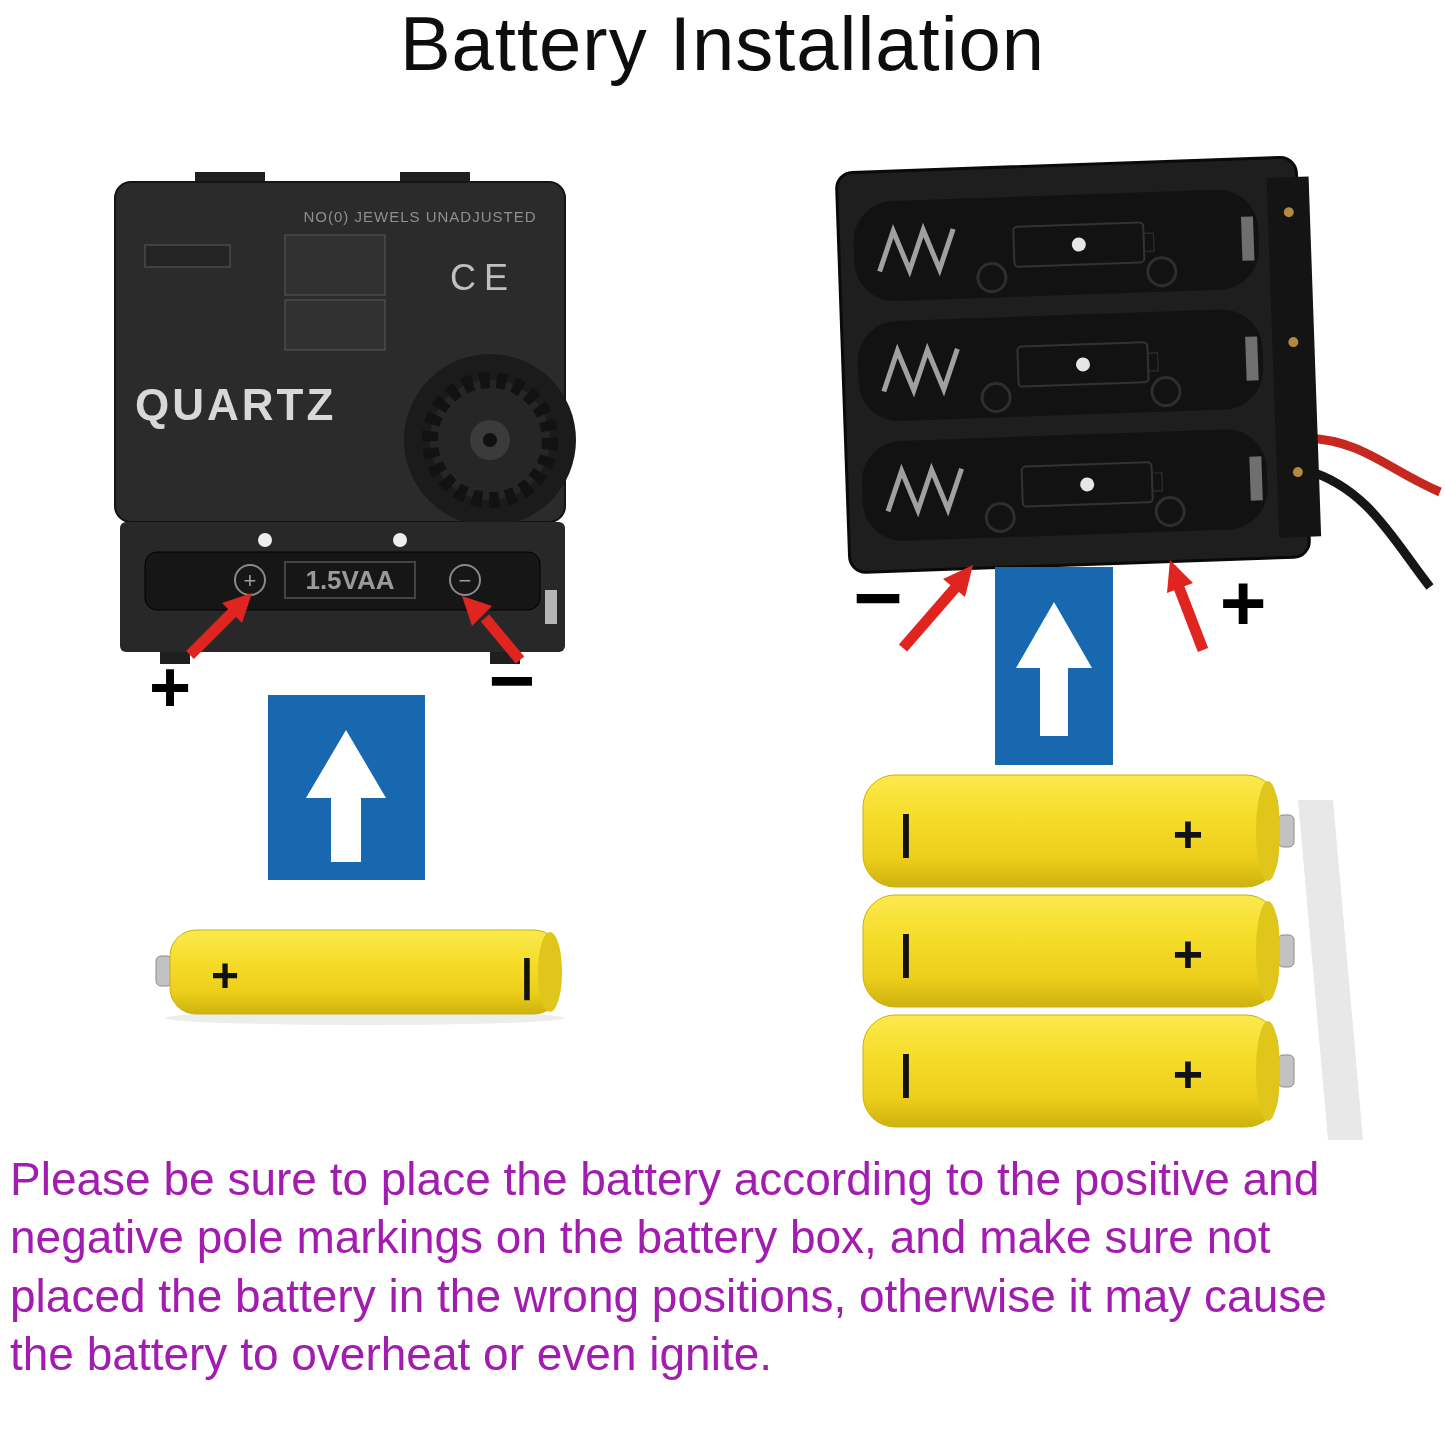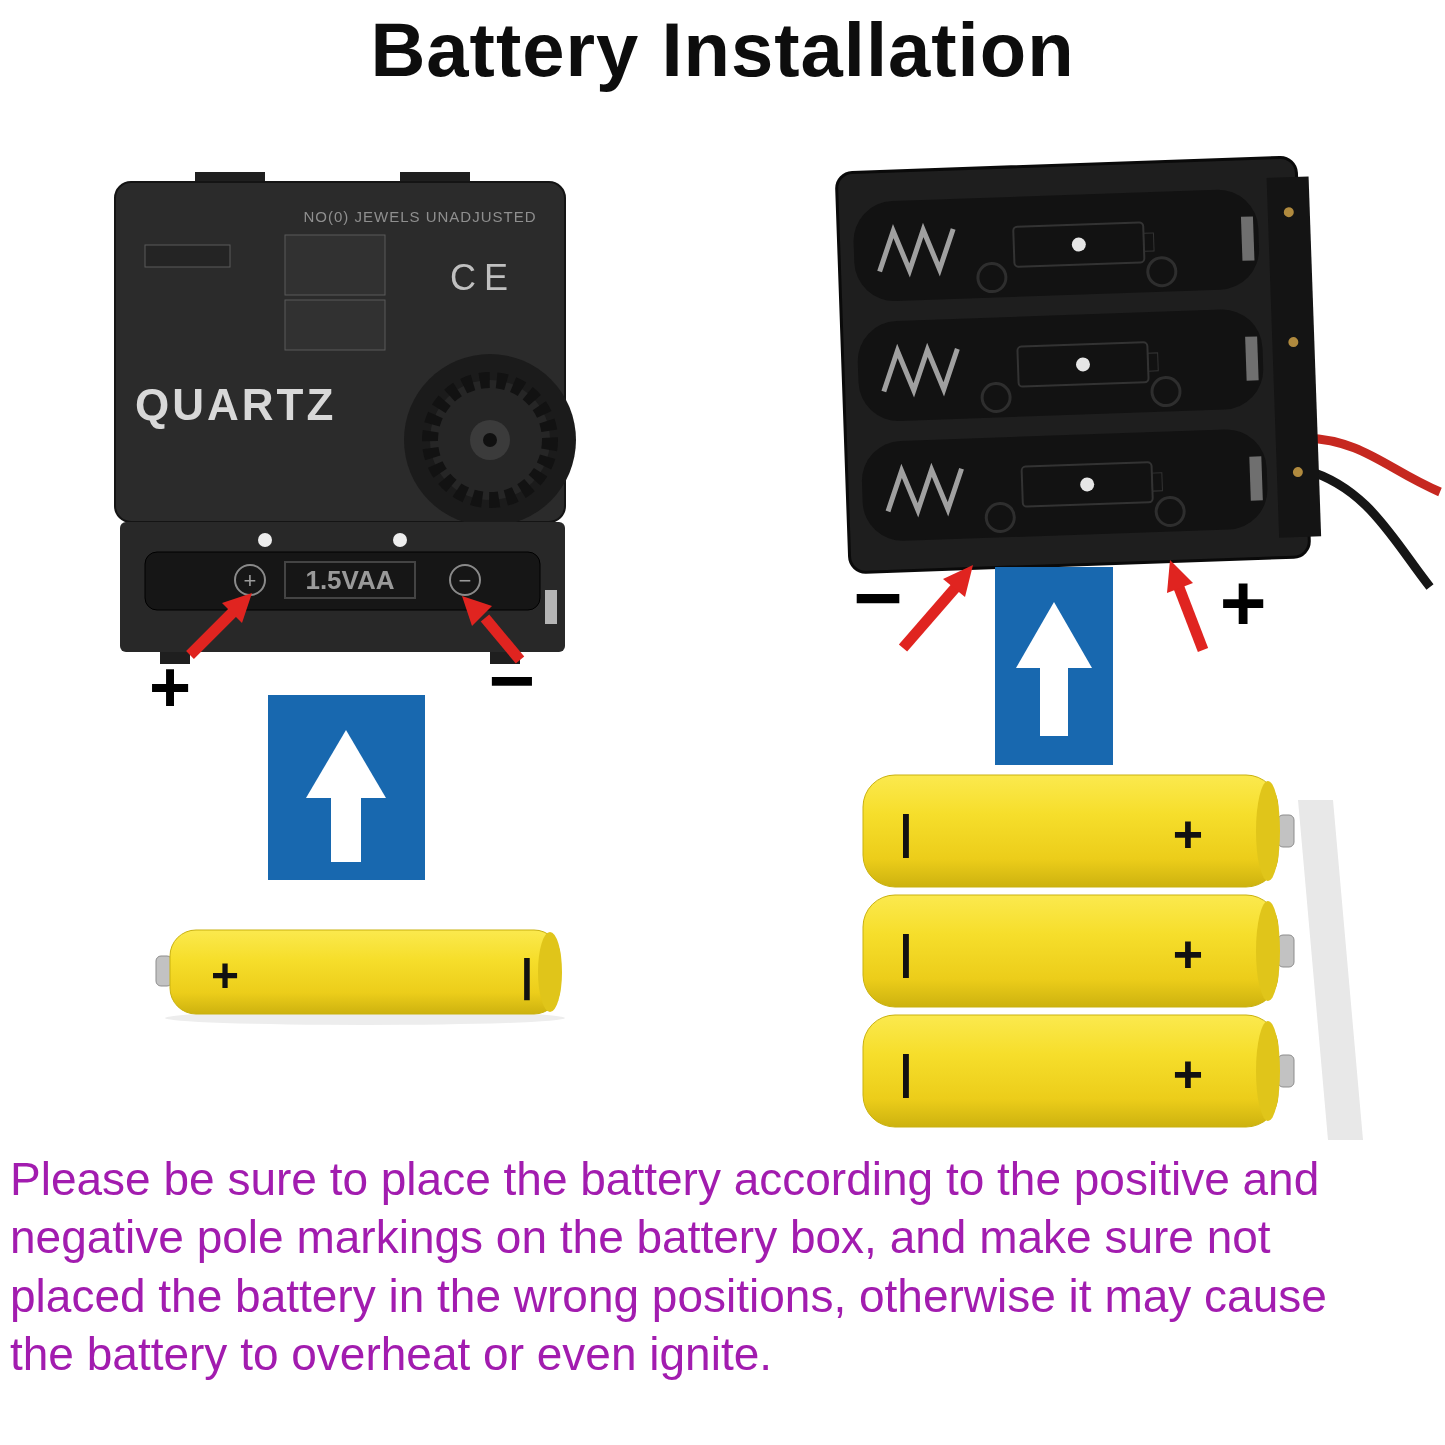--- a/index.html
+++ b/index.html
@@ -1,22 +1,22 @@
 <!DOCTYPE html>
 <html><head>
 <meta charset="utf-8">
 <style>
   html,body{margin:0;padding:0;}
   body{
     width:1445px;height:1445px;position:relative;background:#ffffff;
     font-family:"Liberation Sans", sans-serif;overflow:hidden;
   }
   .page-title{
-    position:absolute;top:6px;left:0;width:1445px;text-align:center;
-    font-size:76px;font-weight:bold;color:#0d0d0d;letter-spacing:1px;
+    position:absolute;top:0px;left:0;width:1445px;text-align:center;
+    font-size:76px;font-weight:normal;color:#0d0d0d;letter-spacing:1px;
   }
   .fig{position:absolute;}
   .fig-left{left:100px;top:150px;text-align:right;}
   .fig-right{left:828px;top:140px;}
   .caption{
     position:absolute;left:10px;top:1150px;width:1340px;
     font-size:46px;line-height:1.27;color:#a21caf;
   }
   svg text{font-family:"Liberation Sans", sans-serif;}
 </style>

